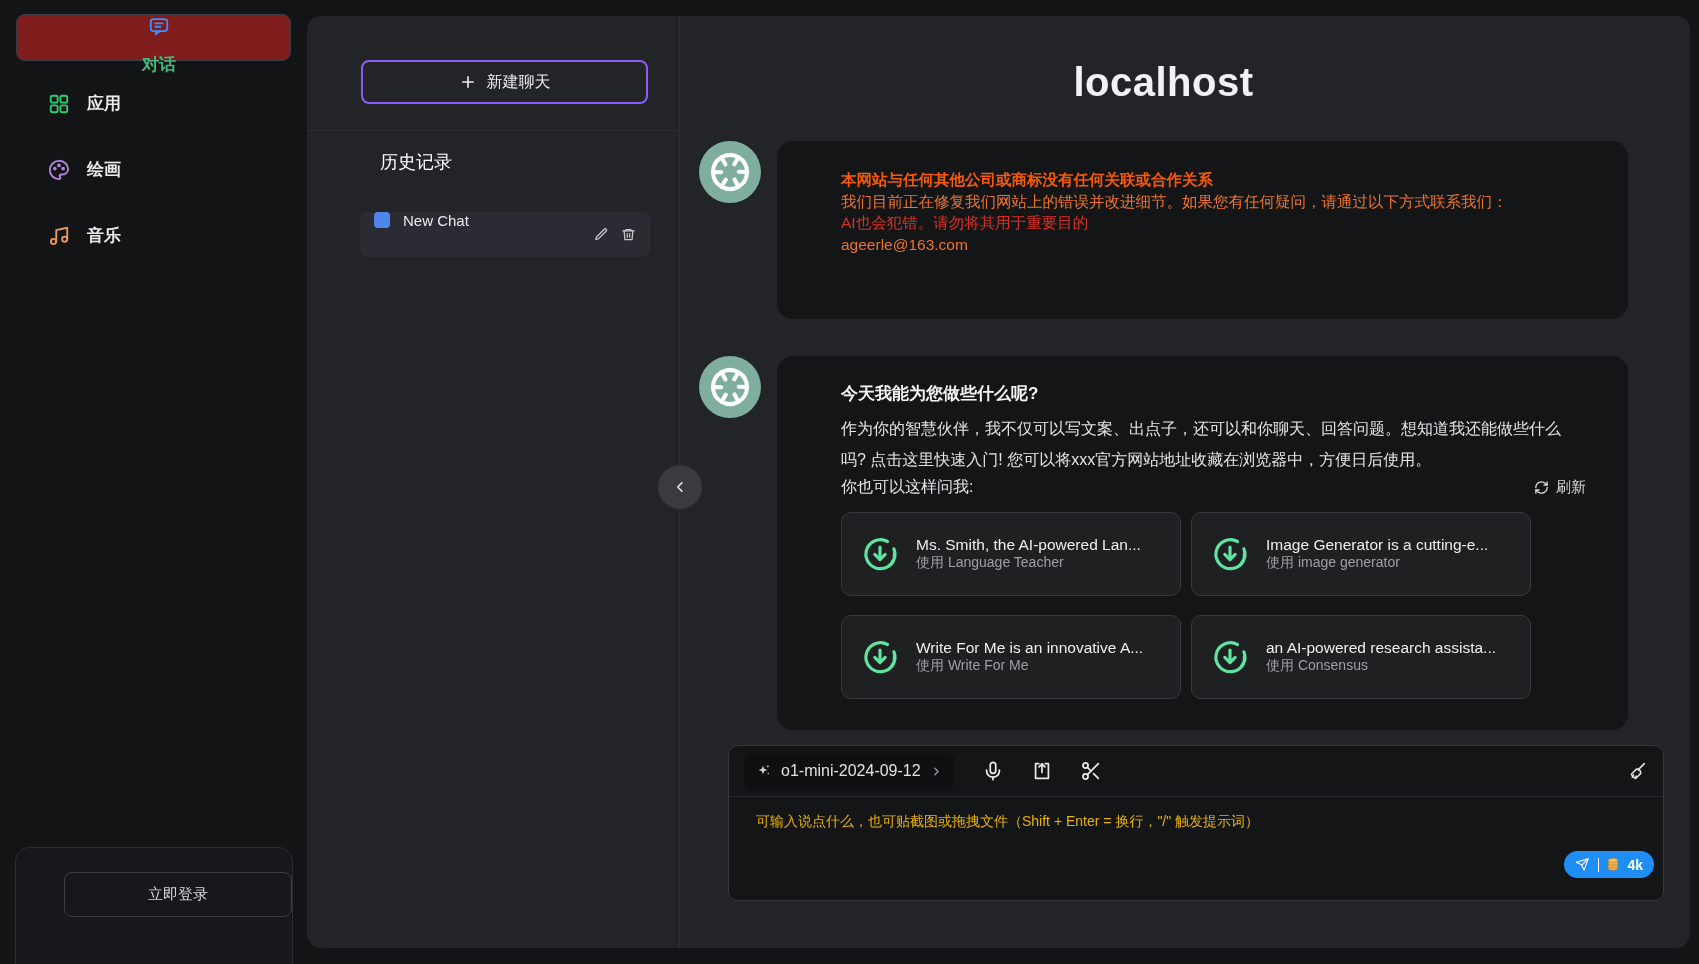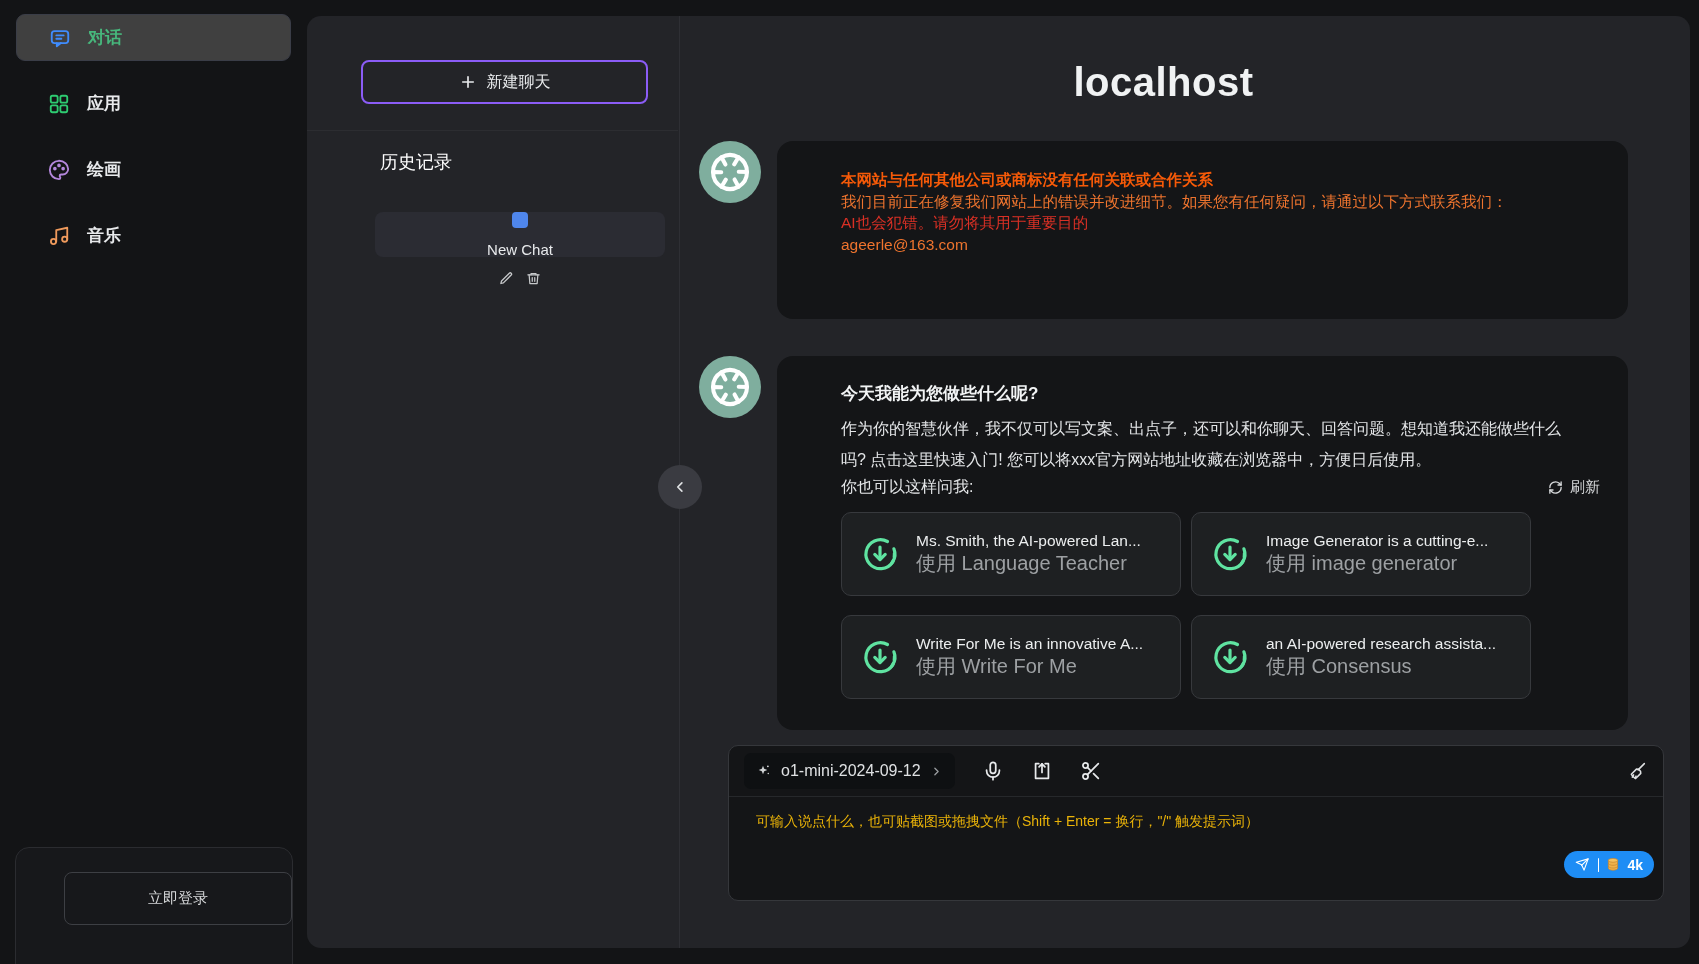--- a/index.html
+++ b/index.html
@@ -5,84 +5,84 @@
   * { box-sizing: border-box; }
   html,body { margin:0; padding:0; width:1699px; height:964px; background:#131416;
     font-family:"Liberation Sans", sans-serif; color:#e6e8e9; overflow:hidden; }
   .app { position:relative; width:1699px; height:964px; }
 
   
   .sidebar { position:absolute; left:0; top:0; width:307px; height:964px; padding:14px 16px; }
   .nav-item { display:flex; align-items:center; gap:16px; height:47px; padding:0 20px 0 31px;
     border-radius:9px; font-size:17px; font-weight:700; color:#e8eaec; margin-bottom:19px; cursor:pointer; }
   .nav-item .nicon { width:24px; height:24px; display:flex; align-items:center; justify-content:center; }
-  .nav-item.active { background:#404040; border:1px solid #3a3d47; color:#47b77c; }
+  .nav-item.active { background:#7f1d1d; border:1px solid #3a3d47; color:#47b77c;flex-direction:column; }
   .login-panel { position:absolute; left:15px; right:14px; bottom:-16px; height:133px;
     background:#17181b; border:1px solid #2b2c30; border-radius:14px; padding-top:24px;
     display:flex; justify-content:center; }
-  .login-btn { width:266px; height:53px; background:transparent; border:1px solid #3d3f44;
+  .login-btn { width:266px; height:45px; background:transparent; border:1px solid #3d3f44;
     border-radius:8px; color:#d5d7d9; font-size:15px; cursor:pointer; font-family:inherit;margin-left:48px; }
 
   
   .workspace { position:absolute; left:307px; top:16px; width:1383px; height:932px;
     background:#232428; border-radius:14px; }
 
   
   .chat-list { position:absolute; left:0; top:0; width:373px; height:100%;
     border-right:1px solid #2e2f34; border-radius:14px 0 0 14px; }
   .new-chat { position:absolute; left:54px; top:44px; width:287px; height:44px;
     background:transparent; border:2px solid #8b5cf6; border-radius:8px; color:#e8eaec;
     font-size:16px; display:flex; align-items:center; justify-content:center; gap:10px; cursor:pointer; font-family:inherit; }
   .chatlist-divider { position:absolute; top:114px; left:0; right:1px; border-top:1px solid #2c2d31; }
   .history-title { position:absolute; left:73px; top:134px; font-size:18px; color:#ffffff; }
-  .history-item { position:absolute; left:68px; top:196px; width:290px; height:45px;
-    background:#2b2c33; border-radius:8px; display:flex; align-items:center; gap:13px;
-    padding:0 14px; cursor:pointer;flex-direction:column; }
+  .history-item { position:absolute; left:53px; top:196px; width:290px; height:45px;
+    background:#2b2c33; border-radius:8px; display:flex; gap:13px;
+    padding:0 14px; cursor:pointer; }
   .chat-swatch { width:16px; height:16px; border-radius:4px; background:#4f86ec; flex:none; }
   .chat-title { flex:1; font-size:15px; color:#e8eaec; }
   .item-actions { display:flex; gap:12px; align-items:center; }
   .mini-btn { background:none; border:none; padding:0; cursor:pointer; display:flex; }
 
   .collapse-btn { position:absolute; left:351px; top:449px; width:44px; height:44px; z-index:5;
     border-radius:50%; background:#3a3b41; border:none; display:flex; align-items:center;
     justify-content:center; cursor:pointer; }
 
   
   .chat-main { position:absolute; left:374px; top:0; right:0; bottom:0; padding:0 62px 0 18px; }
   .page-title { margin:44px 0 0; text-align:center; font-size:40px; font-weight:700;
     color:#f0f2f3; letter-spacing:.5px; }
   .msg-row { display:flex; gap:16px; align-items:flex-start; }
   .row-1 { margin-top:36px; }
   .row-2 { margin-top:37px; }
   .avatar { width:62px; height:62px; border-radius:50%; background:#7fae9e; flex:none;
     display:flex; align-items:center; justify-content:center; }
   .bubble { background:#141517; border-radius:16px; flex:1; min-width:0; }
   .bubble.announcement { min-height:178px; padding:28px 50px 24px 64px; }
-  .bubble.greeting { min-height:374px; padding:26px 36px 24px 64px; }
+  .bubble.greeting { min-height:374px; padding:26px 50px 24px 64px; }
 
   .ann-title { font-size:17px; font-weight:700; color:#f2f4f5; margin-bottom:9px; }
   .ann-line { font-size:15.5px; line-height:21.5px; }
   .ann-l1 { font-weight:700; color:#f65a08; }
   .ann-l2 { color:#d93025; }
   .ann-l3 { color:#ee742e; }
   .ann-email { color:#ee742e; text-decoration:none; cursor:pointer; display:inline-block; font-size:15.5px; line-height:21.5px; }
 
   .greet-title { font-size:17px; font-weight:700; color:#f2f4f5; margin-bottom:8px; }
   .greet-body { font-size:16px; line-height:31px; color:#e3e5e7; max-width:740px; }
   .hint-row { display:flex; justify-content:space-between; align-items:center; margin-top:2px; }
   .hint-text { font-size:16px; color:#e3e5e7; }
   .refresh-btn { display:flex; gap:7px; align-items:center; font-size:15px; color:#d8dadc;
     background:none; border:none; cursor:pointer; font-family:inherit; margin-right:-14px; }
   .cards { display:grid; grid-template-columns:340px 340px; gap:19px 10px; margin-top:14px; }
   .sugg-card { height:84px; background:#1e2022; border:1px solid #37393d; border-radius:10px;
     display:flex; align-items:center; gap:16px; padding:0 16px 0 18px; cursor:pointer; }
   .sugg-icon { flex:none; width:40px; height:40px; }
   .sugg-text { min-width:0; }
   .sugg-title { font-size:15.5px; color:#eceeef; white-space:nowrap; overflow:hidden; }
-  .sugg-sub { font-size:20px; color:#9da0a3; margin-top:0; }
+  .sugg-sub { font-size:14px; color:#9da0a3; margin-top:0; }
 
   
   .composer { position:absolute; left:47px; top:729px; width:936px; height:156px;
     background:#141517; border:1px solid #35373b; border-radius:10px; }
   .composer-toolbar { height:51px; display:flex; align-items:center; padding:0 15px; gap:27px;
     border-bottom:1px solid #26282b; }
   .model-pill { height:36px; background:#0e1012; border:none; border-radius:7px; display:flex;
     align-items:center; gap:9px; padding:0 12px; color:#dfe1e3; font-size:16px; cursor:pointer; font-family:inherit; }
   .tool-btn { background:none; border:none; padding:0; cursor:pointer; display:flex; }
   .toolbar-spacer { flex:1; }

